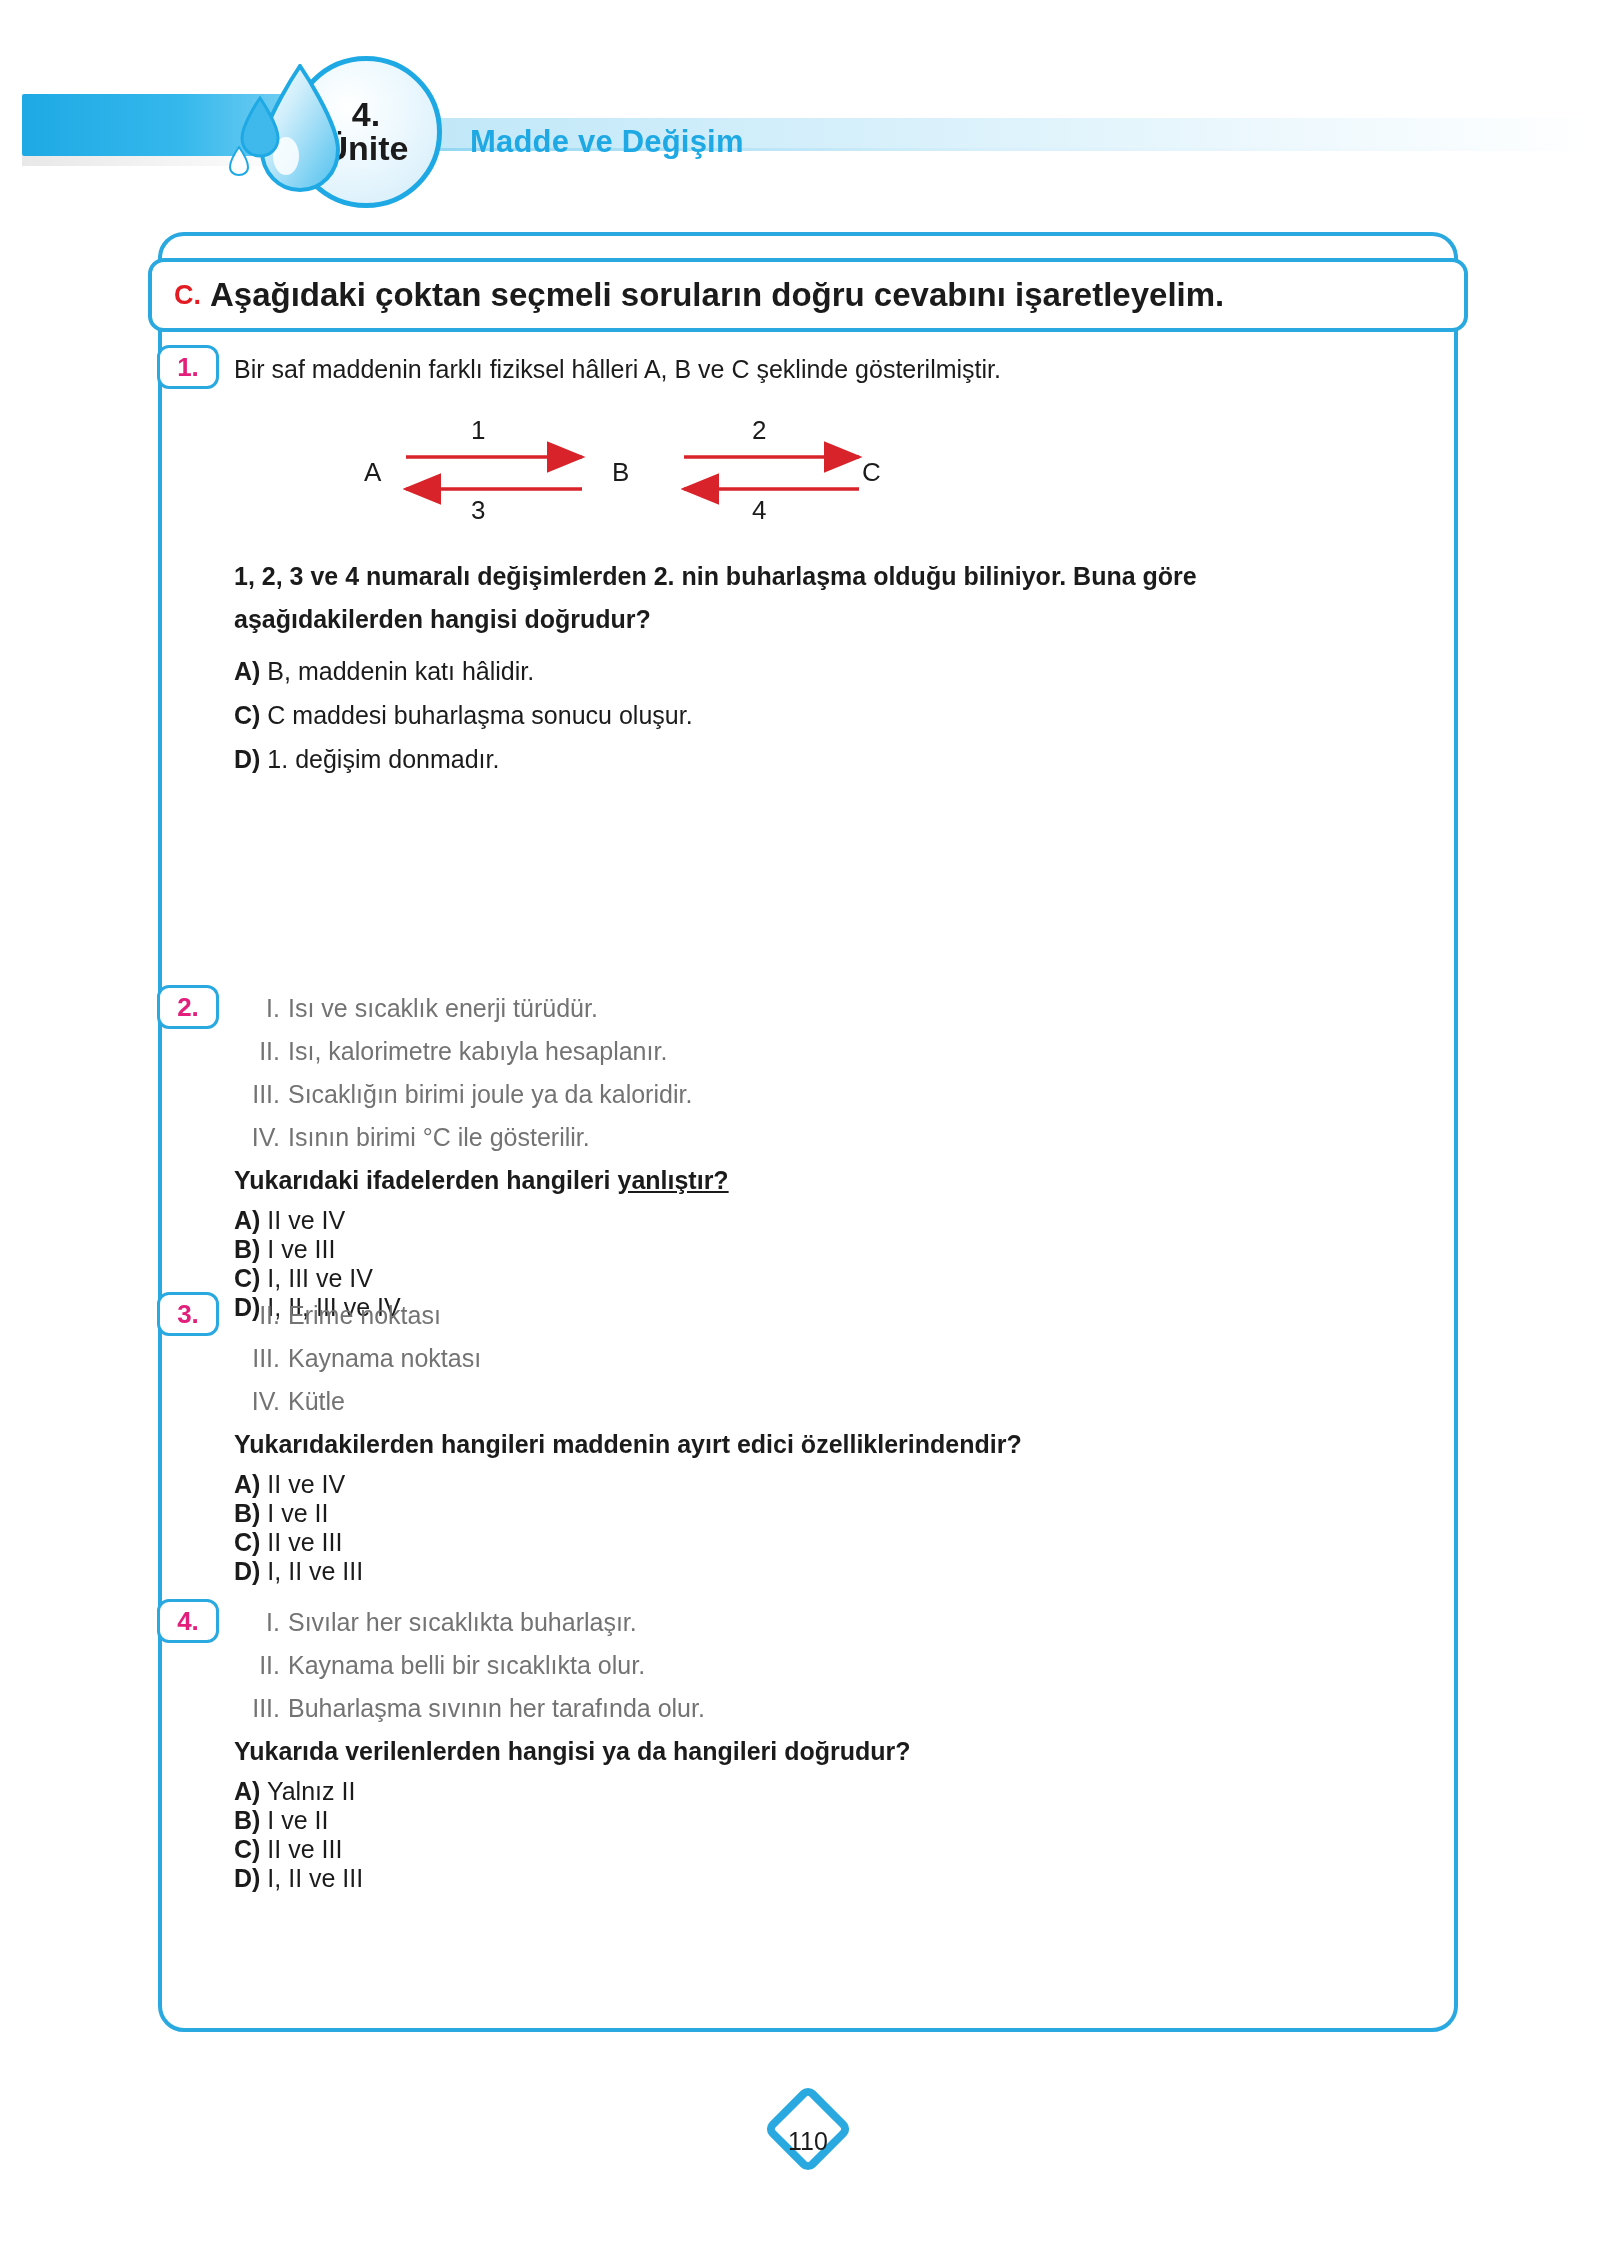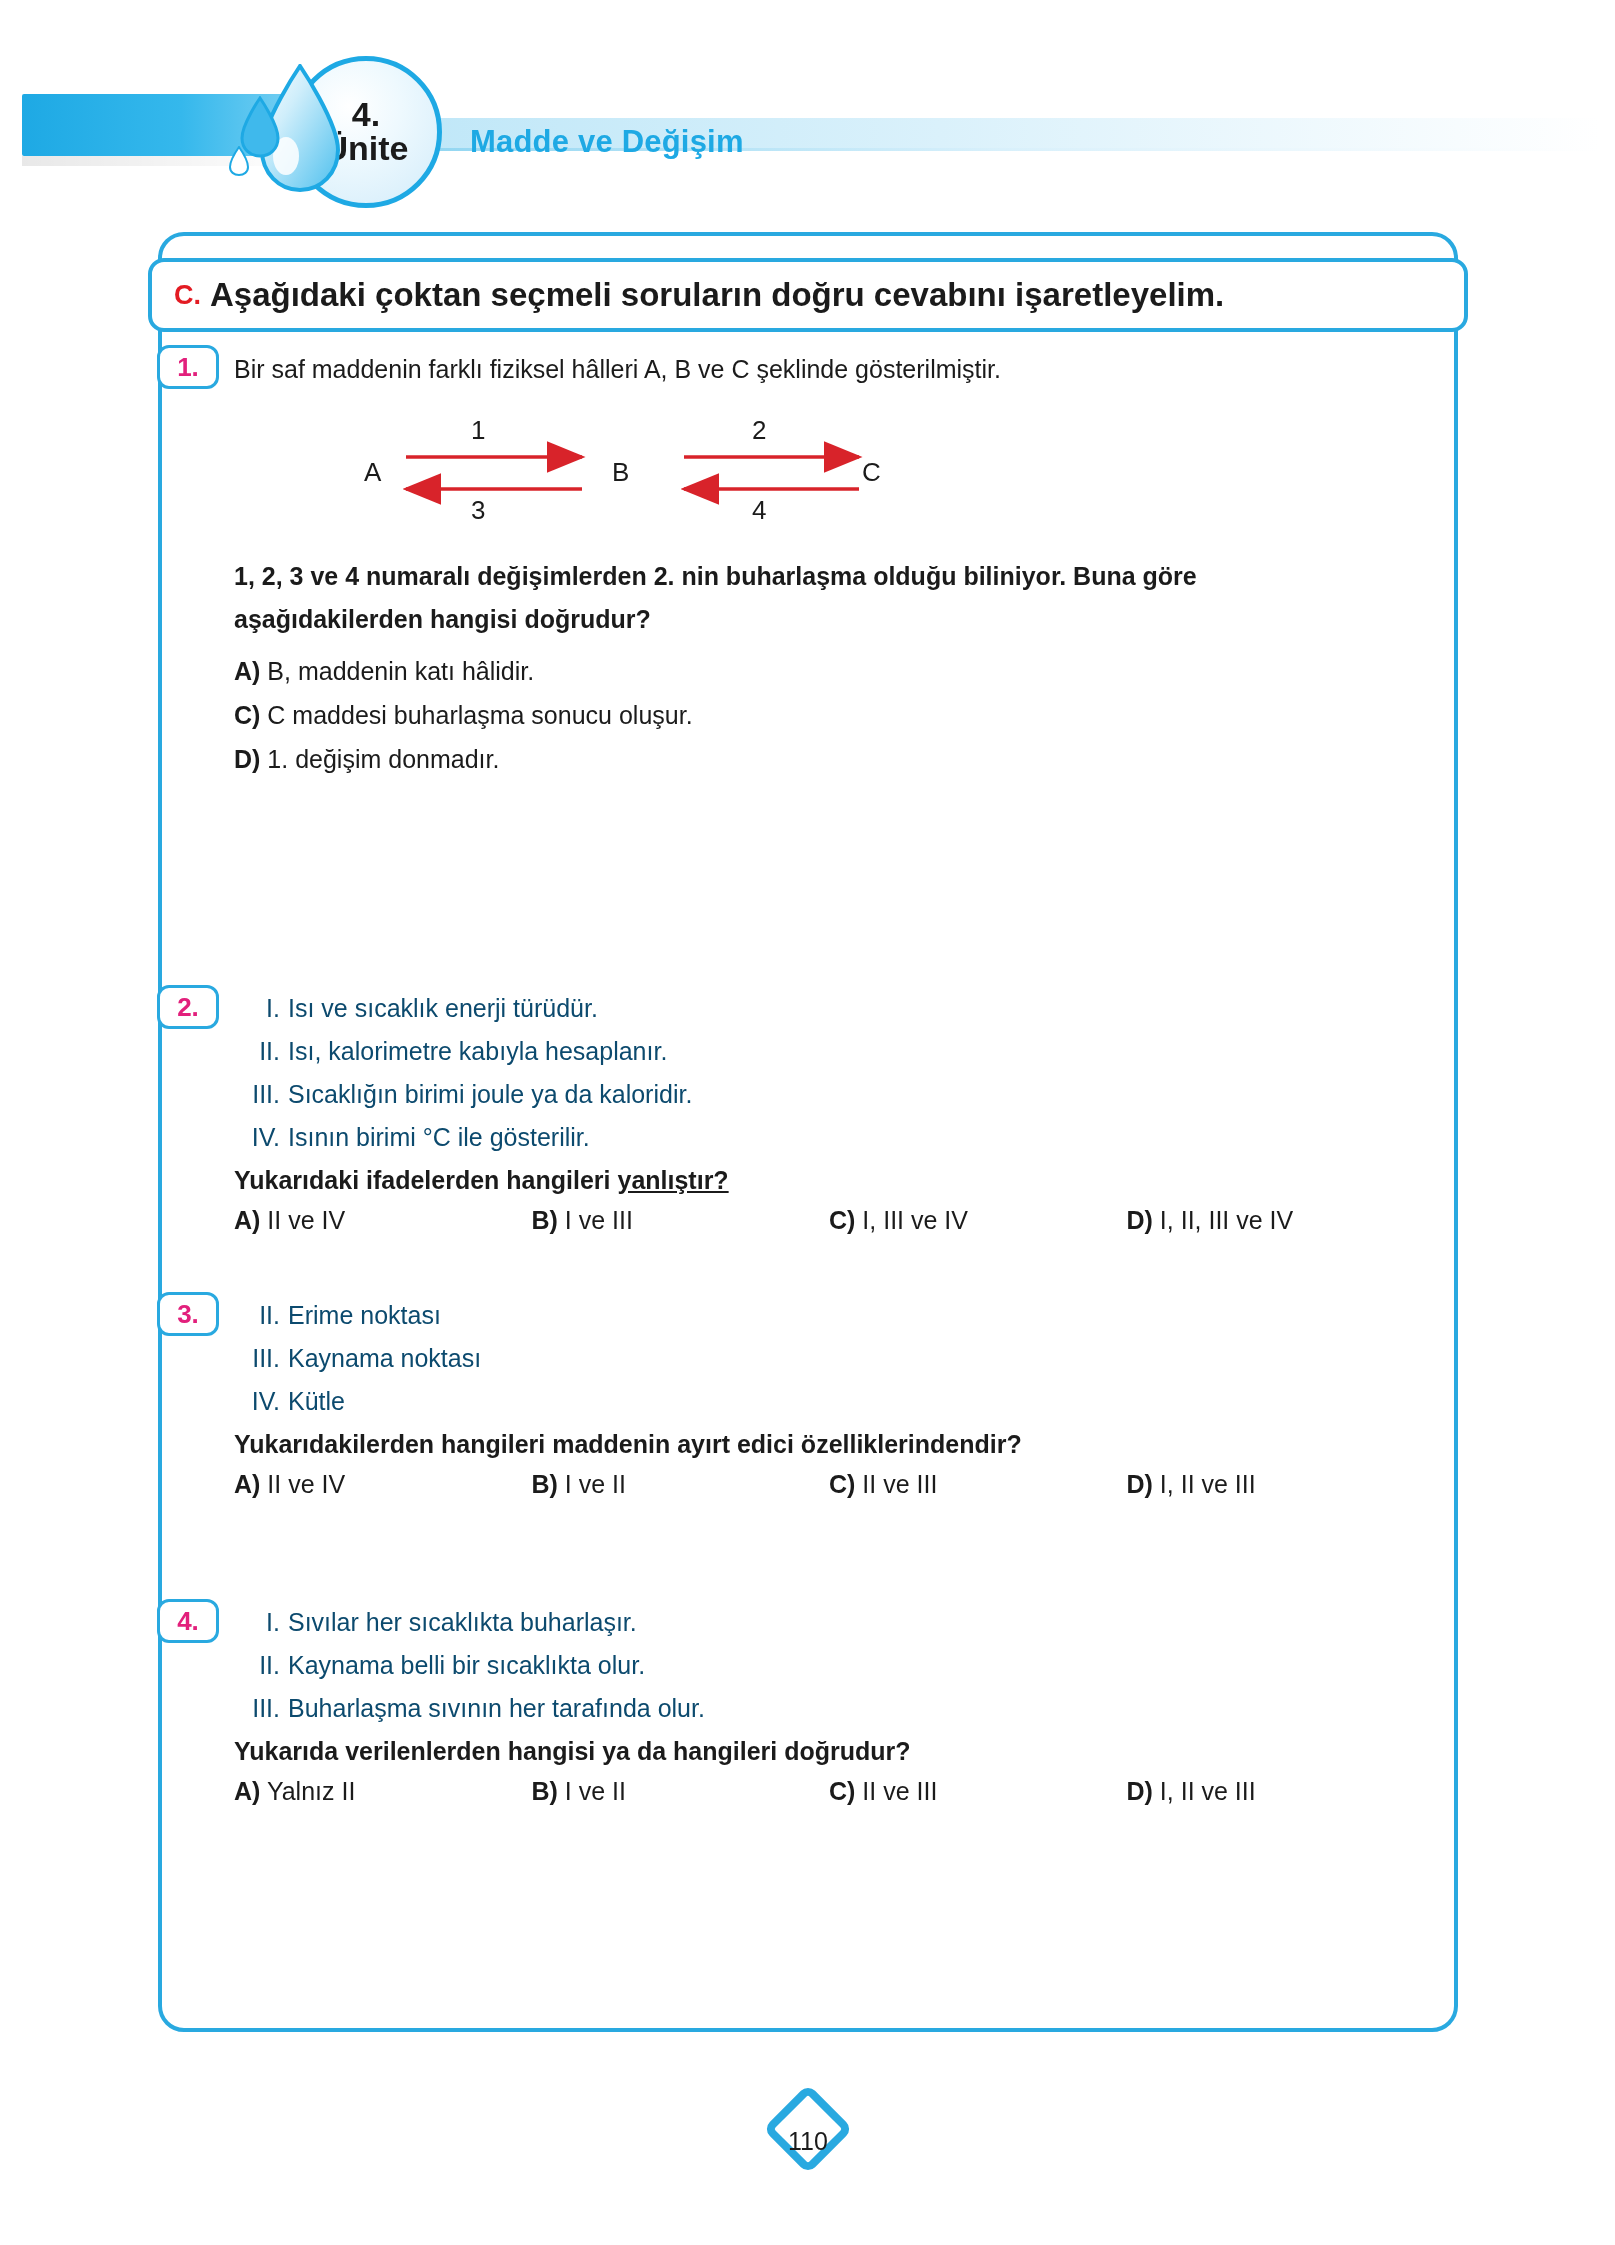--- a/index.html
+++ b/index.html
@@ -136,34 +136,34 @@
     font-size: 25px; color: #1b1b1b; line-height: 1.45;
   }
   .q-stem {
     font-size: 25px; font-weight: bold; color: #1b1b1b;
     line-height: 1.72; max-width: 1185px;
   }
   .q-stem .u { text-decoration: underline; }
 
   .roman-list { margin: 0; padding: 0; }
   .roman-item {
-    font-size: 25px; color: #0c4a6e;
+    font-size: 25px; color: #737373;
     line-height: 1.72;
     white-space: nowrap;
   }
   .roman-item .rn {
     display: inline-block; width: 46px; text-align: right; margin-right: 8px;
   }
 
   .opt-stack .opt {
     font-size: 25px; color: #1b1b1b; line-height: 1.76;
   }
   .opt b { font-weight: bold; }
 
-  .opt-row { display: flex; width: 1190px; margin-top: 4px; }
+  .opt-row { display: flex; width: 1190px; margin-top: 4px; flex-direction: column; }
   .opt-row .opt-cell {
     font-size: 25px; color: #1b1b1b;
     width: 25%;
   }
   .opt-row .opt-cell b { font-weight: bold; }
 
   
   .diagram {
     position: relative;
     width: 1190px; height: 120px;

